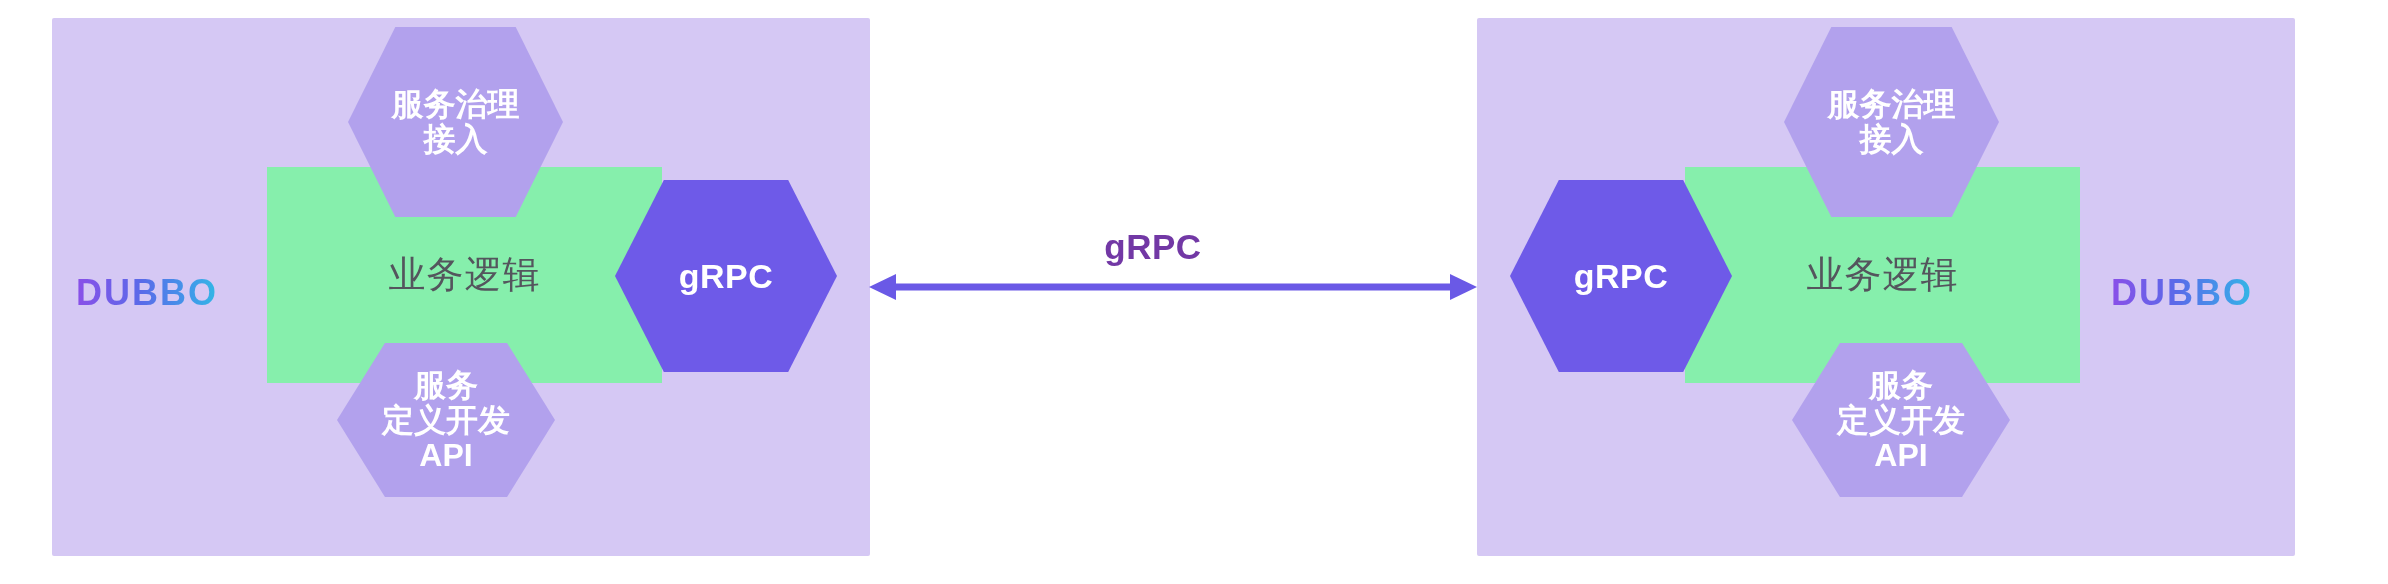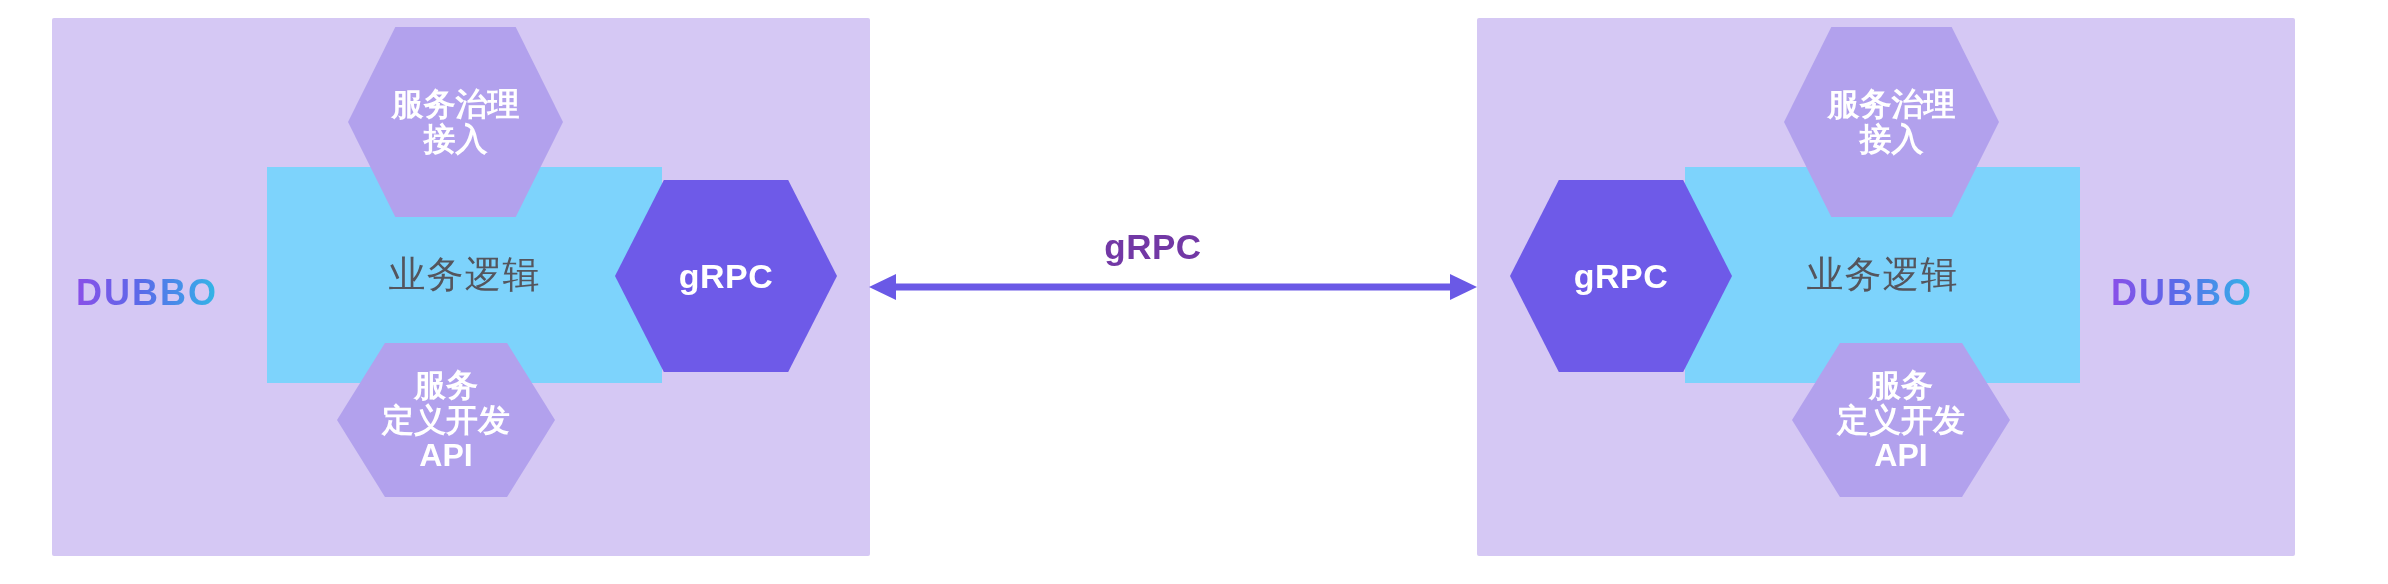--- a/index.html
+++ b/index.html
@@ -18,21 +18,21 @@
     top:18px; width:818px; height:538px;
     background:#d5c8f4;
     border-radius:2px;
   }
   .app-box.left  { left:52px; }
   .app-box.right { left:1477px; }
 
   .panel {
     position:absolute;
     top:149px; width:395px; height:216px;
-    background:#7dd3fc;
+    background:#86efac;
     display:flex; align-items:center; justify-content:center;
     z-index:1;
   }
   .left .panel  { left:215px; }
   .right .panel { left:208px; }
   .panel-label {
     font-size:37px; font-weight:500; color:#54555d;
     letter-spacing:1px; white-space:nowrap;
   }
 

